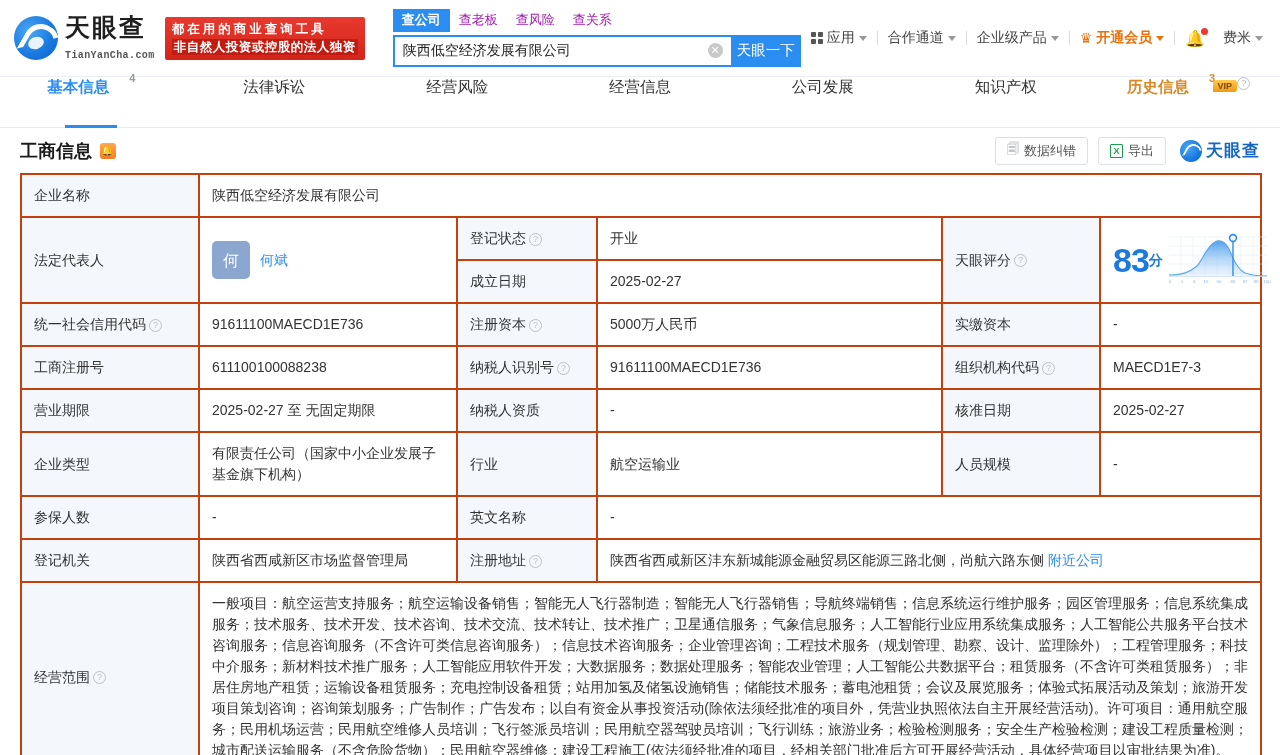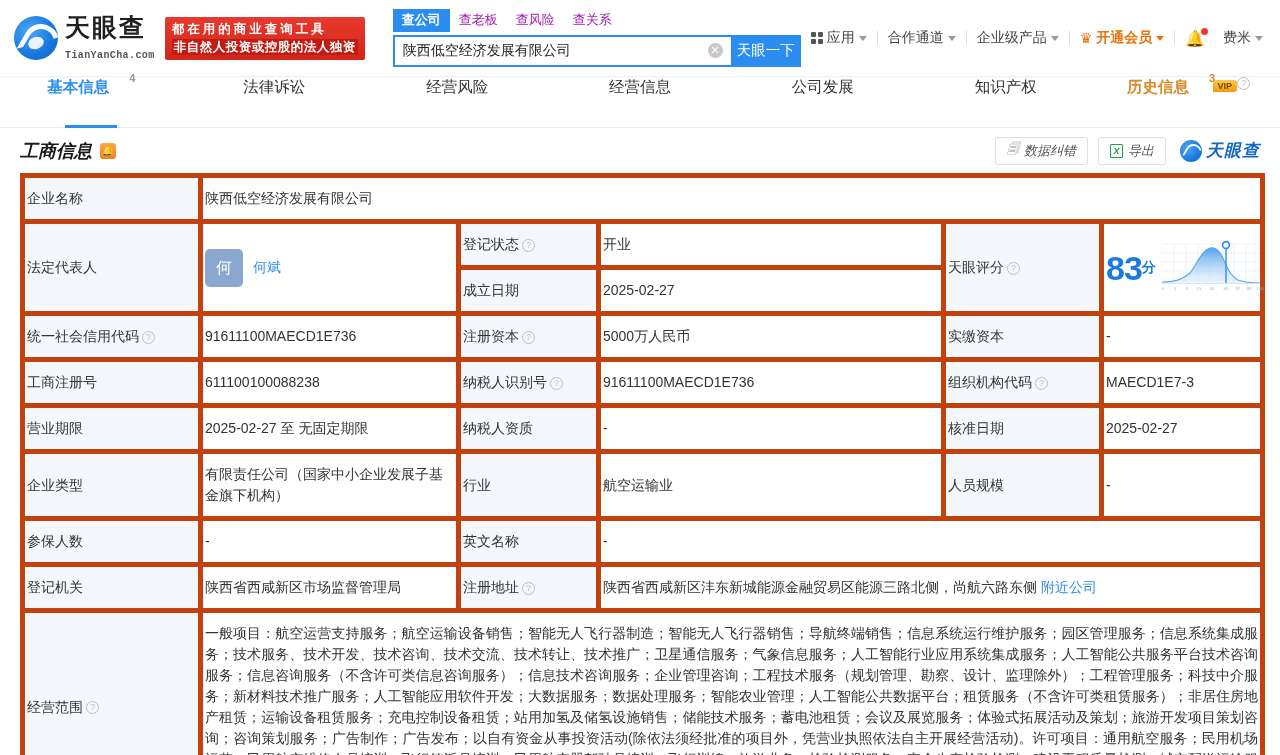--- a/index.html
+++ b/index.html
@@ -122,21 +122,21 @@
     padding: 1px 5px; border-radius: 3px 3px 3px 0;
   }
   .qmark {
     display: inline-block; width: 13px; height: 13px; border-radius: 50%;
     border: 1px solid #bfbfbf; color: #bfbfbf; font-size: 9px; line-height: 11px;
     text-align: center; vertical-align: middle; margin-left: 3px; font-weight: normal;
   }
 
   
   .section-head {
-    height: 45px; display: flex; align-items: center; padding: 0 20px; font-style: italic;
+    height: 45px; display: flex; align-items: center; padding: 0 20px;
   }
   .section-title { font-size: 18px; font-weight: bold; color: #1a1a1a; }
   .bell-badge {
     width: 16px; height: 16px; margin-left: 8px;
     background: linear-gradient(180deg,#ffa94d,#f57c1f); border-radius: 3px;
     color: #fff; font-size: 10px; line-height: 16px; text-align: center;
   }
   .head-actions { margin-left: auto; display: flex; align-items: center; gap: 10px; }
   .act-btn {
     height: 28px; border: 1px solid #dcdfe6; background: #fff; border-radius: 3px;
@@ -164,22 +164,22 @@
   .mini-brand-text { font-size: 17px; font-weight: bold; color: #1467c8; letter-spacing: 1px; }
 
   
   .tbl-wrap { padding: 0 20px; }
   table.info {
     width: 1240px; border-collapse: collapse;
     table-layout: fixed;
     border: 1px solid #e8ecf2;
   }
   table.info td {
-    border: 5px solid #c2410c;
-    font-size: 14px; color: #333; padding: 10px 2px; vertical-align: middle;
+    border: 2px solid #c2410c;
+    font-size: 14px; color: #333; padding: 10px 12px; vertical-align: middle;
     line-height: 21px;
   }
   td.lbl { background: #f4f8fd; color: #5d6573; font-size: 14px; }
   .green { color: #3ab865; }
   .blue-link { color: #2b8def; cursor: pointer; }
   .avatar-row { display: flex; align-items: center; gap: 10px; }
   .avatar {
     width: 38px; height: 38px; border-radius: 5px; background: #8ba6cf;
     color: #fff; font-size: 16px; display: flex; align-items: center; justify-content: center;
   }

